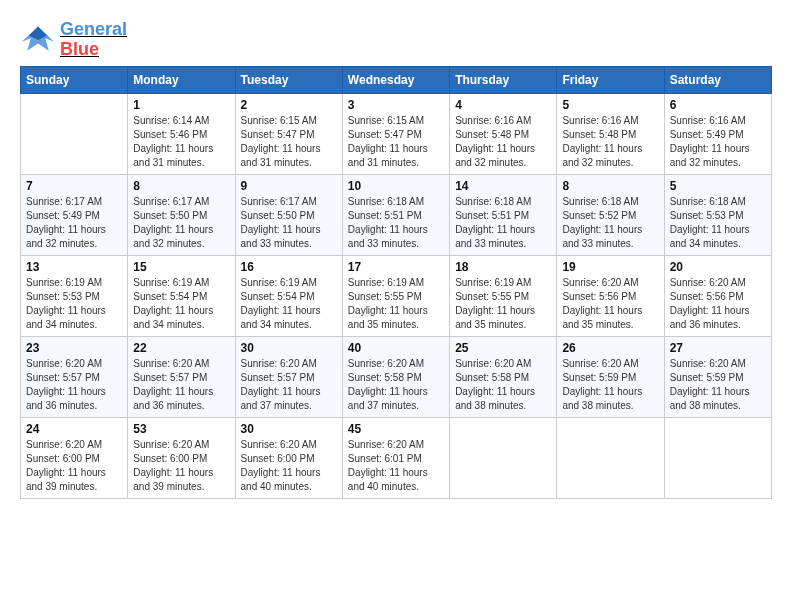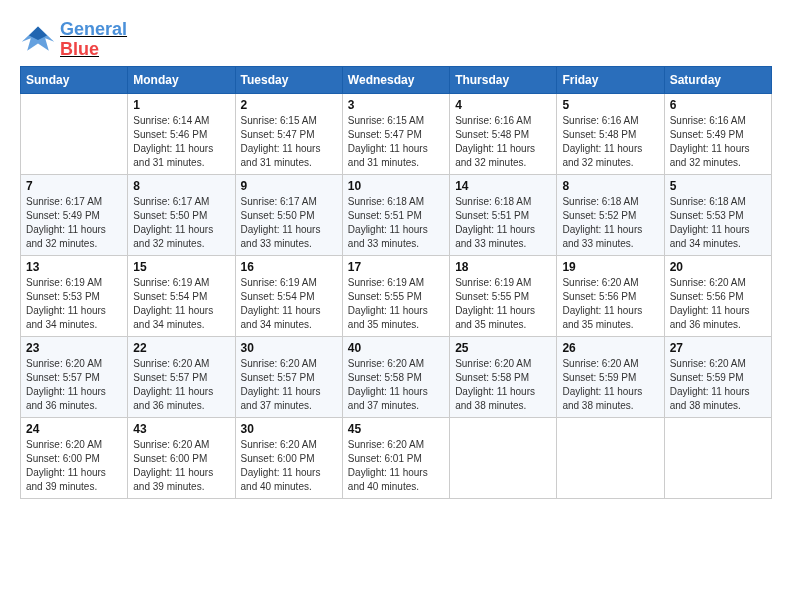--- a/index.html
+++ b/index.html
@@ -238,21 +238,21 @@
           <div class="day-num">27</div>
           <div class="day-info">Sunrise: 6:20 AM<br>Sunset: 5:59 PM<br>Daylight: 11 hours<br>and 38 minutes.</div>
         </td>
       </tr>
       <tr>
         <td>
           <div class="day-num">24</div>
           <div class="day-info">Sunrise: 6:20 AM<br>Sunset: 6:00 PM<br>Daylight: 11 hours<br>and 39 minutes.</div>
         </td>
         <td>
-          <div class="day-num">43</div>
+          <div class="day-num">53</div>
           <div class="day-info">Sunrise: 6:20 AM<br>Sunset: 6:00 PM<br>Daylight: 11 hours<br>and 39 minutes.</div>
         </td>
         <td>
           <div class="day-num">30</div>
           <div class="day-info">Sunrise: 6:20 AM<br>Sunset: 6:00 PM<br>Daylight: 11 hours<br>and 40 minutes.</div>
         </td>
         <td>
           <div class="day-num">45</div>
           <div class="day-info">Sunrise: 6:20 AM<br>Sunset: 6:01 PM<br>Daylight: 11 hours<br>and 40 minutes.</div>
         </td>

